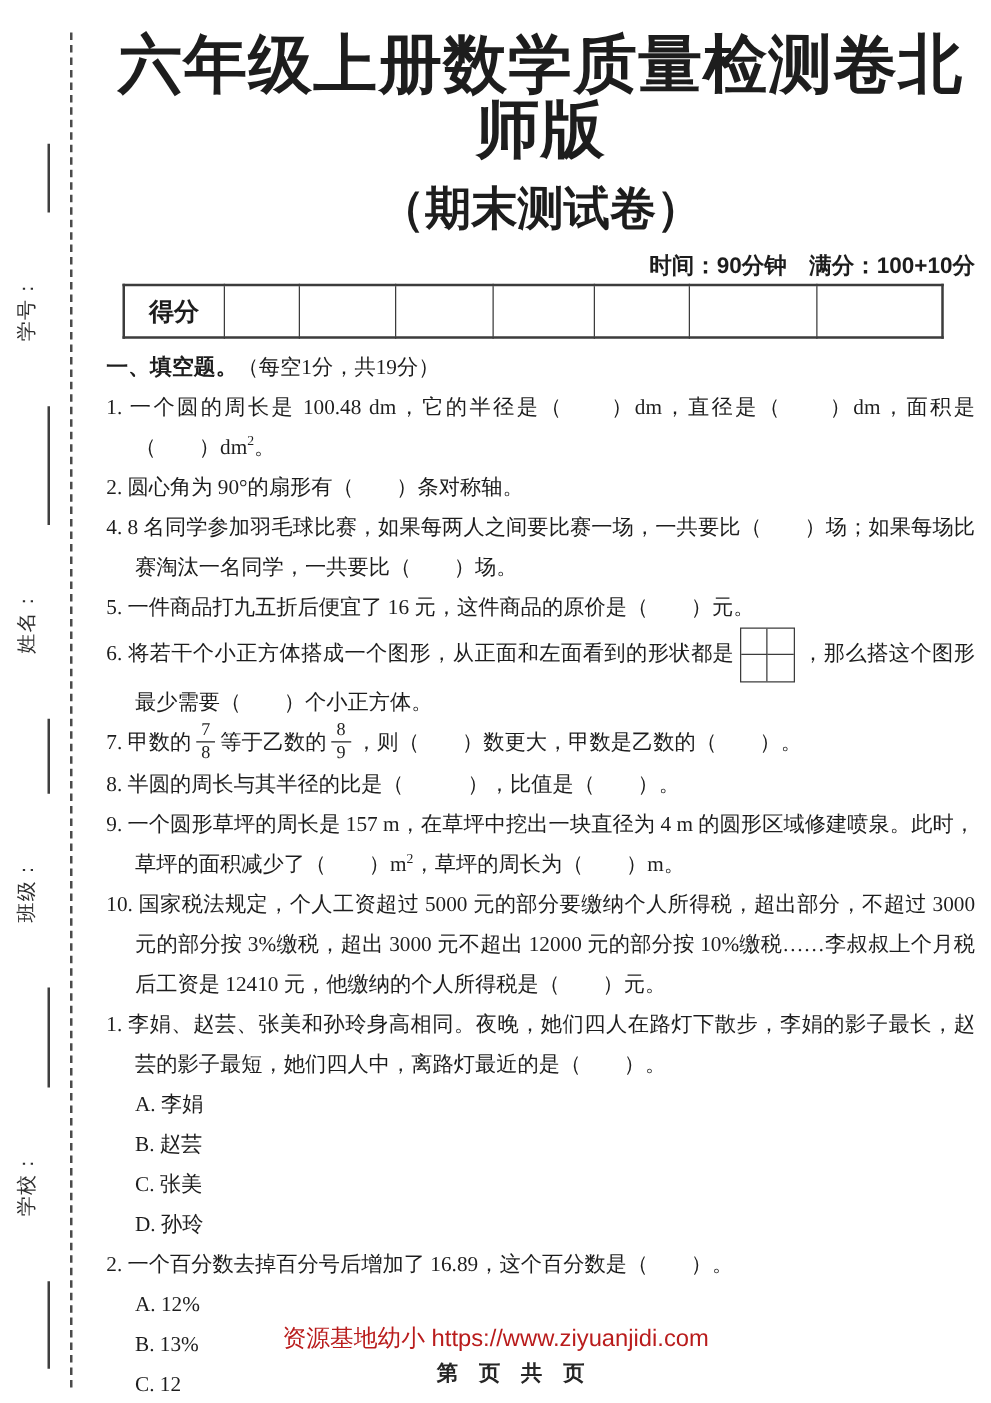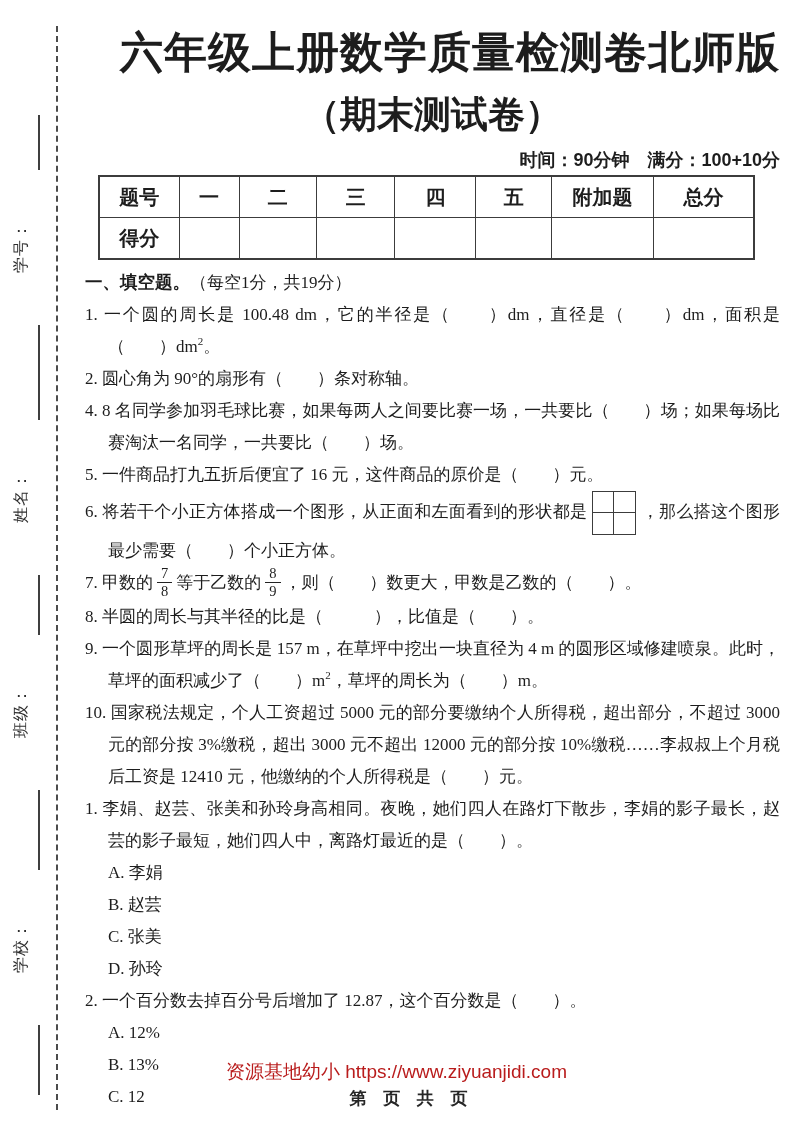--- a/index.html
+++ b/index.html
@@ -18,21 +18,21 @@
     display:flex;align-items:center;justify-content:space-between;
     font-family:"Liberation Sans","DejaVu Sans",sans-serif;
     font-size:16px;color:#2e2e2e;white-space:nowrap;
   }
   .sb-label{transform:translateY(-9px);letter-spacing:1px;}
   .fill-line{display:inline-block;height:0;border-bottom:2px solid #3f3f3f;transform:translateY(9px);}
 
   
   .content{position:absolute;left:85px;top:0;width:695px;}
   .hei{font-family:"Liberation Sans","DejaVu Sans",sans-serif;}
-  h1.title{margin:26px 0 0;text-align:right;font-size:43px;line-height:52px;font-weight:bold;letter-spacing:1px;}
+  h1.title{margin:26px 0 0;text-align:center;font-size:51px;line-height:52px;font-weight:bold;letter-spacing:1px;}
   h2.subtitle{margin:14px 0 0;text-align:center;font-size:37px;line-height:46px;font-weight:bold;}
   .meta{margin-top:12px;text-align:right;font-size:18px;line-height:20px;font-weight:bold;}
 
   table.score{margin:5px 0 0 13px;width:657px;border-collapse:collapse;table-layout:fixed;
     text-align:center;font-size:20px;font-weight:bold;
     font-family:"Liberation Sans","DejaVu Sans",sans-serif;border:2.2px solid #3c3c3c;}
   table.score td{border:1.8px solid #3c3c3c;height:40px;padding:0;}
   table.score td:nth-child(1){width:12%;}
   table.score td:nth-child(2){width:9%;}
   table.score td:nth-child(3){width:11.7%;}
@@ -85,30 +85,20 @@
     </div>
 
   <div class="content">
     <h1 class="title hei">六年级上册数学质量检测卷北师版</h1>
     <h2 class="subtitle hei">（期末测试卷）</h2>
     <div class="meta hei">时间：90分钟　满分：100+10分</div>
 
     <table class="score">
       <tbody>
         <tr>
-            <td>题号</td>
-            <td>一</td>
-            <td>二</td>
-            <td>三</td>
-            <td>四</td>
-            <td>五</td>
-            <td>附加题</td>
-            <td>总分</td>
-          </tr>
-        <tr>
             <td>得分</td>
             <td></td>
             <td></td>
             <td></td>
             <td></td>
             <td></td>
             <td></td>
             <td></td>
           </tr>
       </tbody>
@@ -136,21 +126,21 @@
         <p class="q">8. 半圆的周长与其半径的比是（　　　），比值是（　　）。</p>
         <p class="q">9. 一个圆形草坪的周长是 157 m，在草坪中挖出一块直径为 4 m 的圆形区域修建喷泉。此时，草坪的面积减少了（　　）m<sup>2</sup>，草坪的周长为（　　）m。</p>
         <p class="q">10. 国家税法规定，个人工资超过 5000 元的部分要缴纳个人所得税，超出部分，不超过 3000 元的部分按 3%缴税，超出 3000 元不超出 12000 元的部分按 10%缴税……李叔叔上个月税后工资是 12410 元，他缴纳的个人所得税是（　　）元。</p>
         <p class="q">1. 李娟、赵芸、张美和孙玲身高相同。夜晚，她们四人在路灯下散步，李娟的影子最长，赵芸的影子最短，她们四人中，离路灯最近的是（　　）。</p>
         <div class="opts">
           <span class="opt">A. 李娟</span>
           <span class="opt">B. 赵芸</span>
           <span class="opt">C. 张美</span>
           <span class="opt">D. 孙玲</span>
         </div>
-        <p class="q">2. 一个百分数去掉百分号后增加了 12.87，这个百分数是（　　）。</p>
+        <p class="q">2. 一个百分数去掉百分号后增加了 16.89，这个百分数是（　　）。</p>
         <div class="opts">
           <span class="opt">A. 12%</span>
           <span class="opt">B. 13%</span>
           <span class="opt">C. 12</span>
           <span class="opt">D. 13</span>
         </div>
       </div>
   </div>
 
   <div class="footer">

